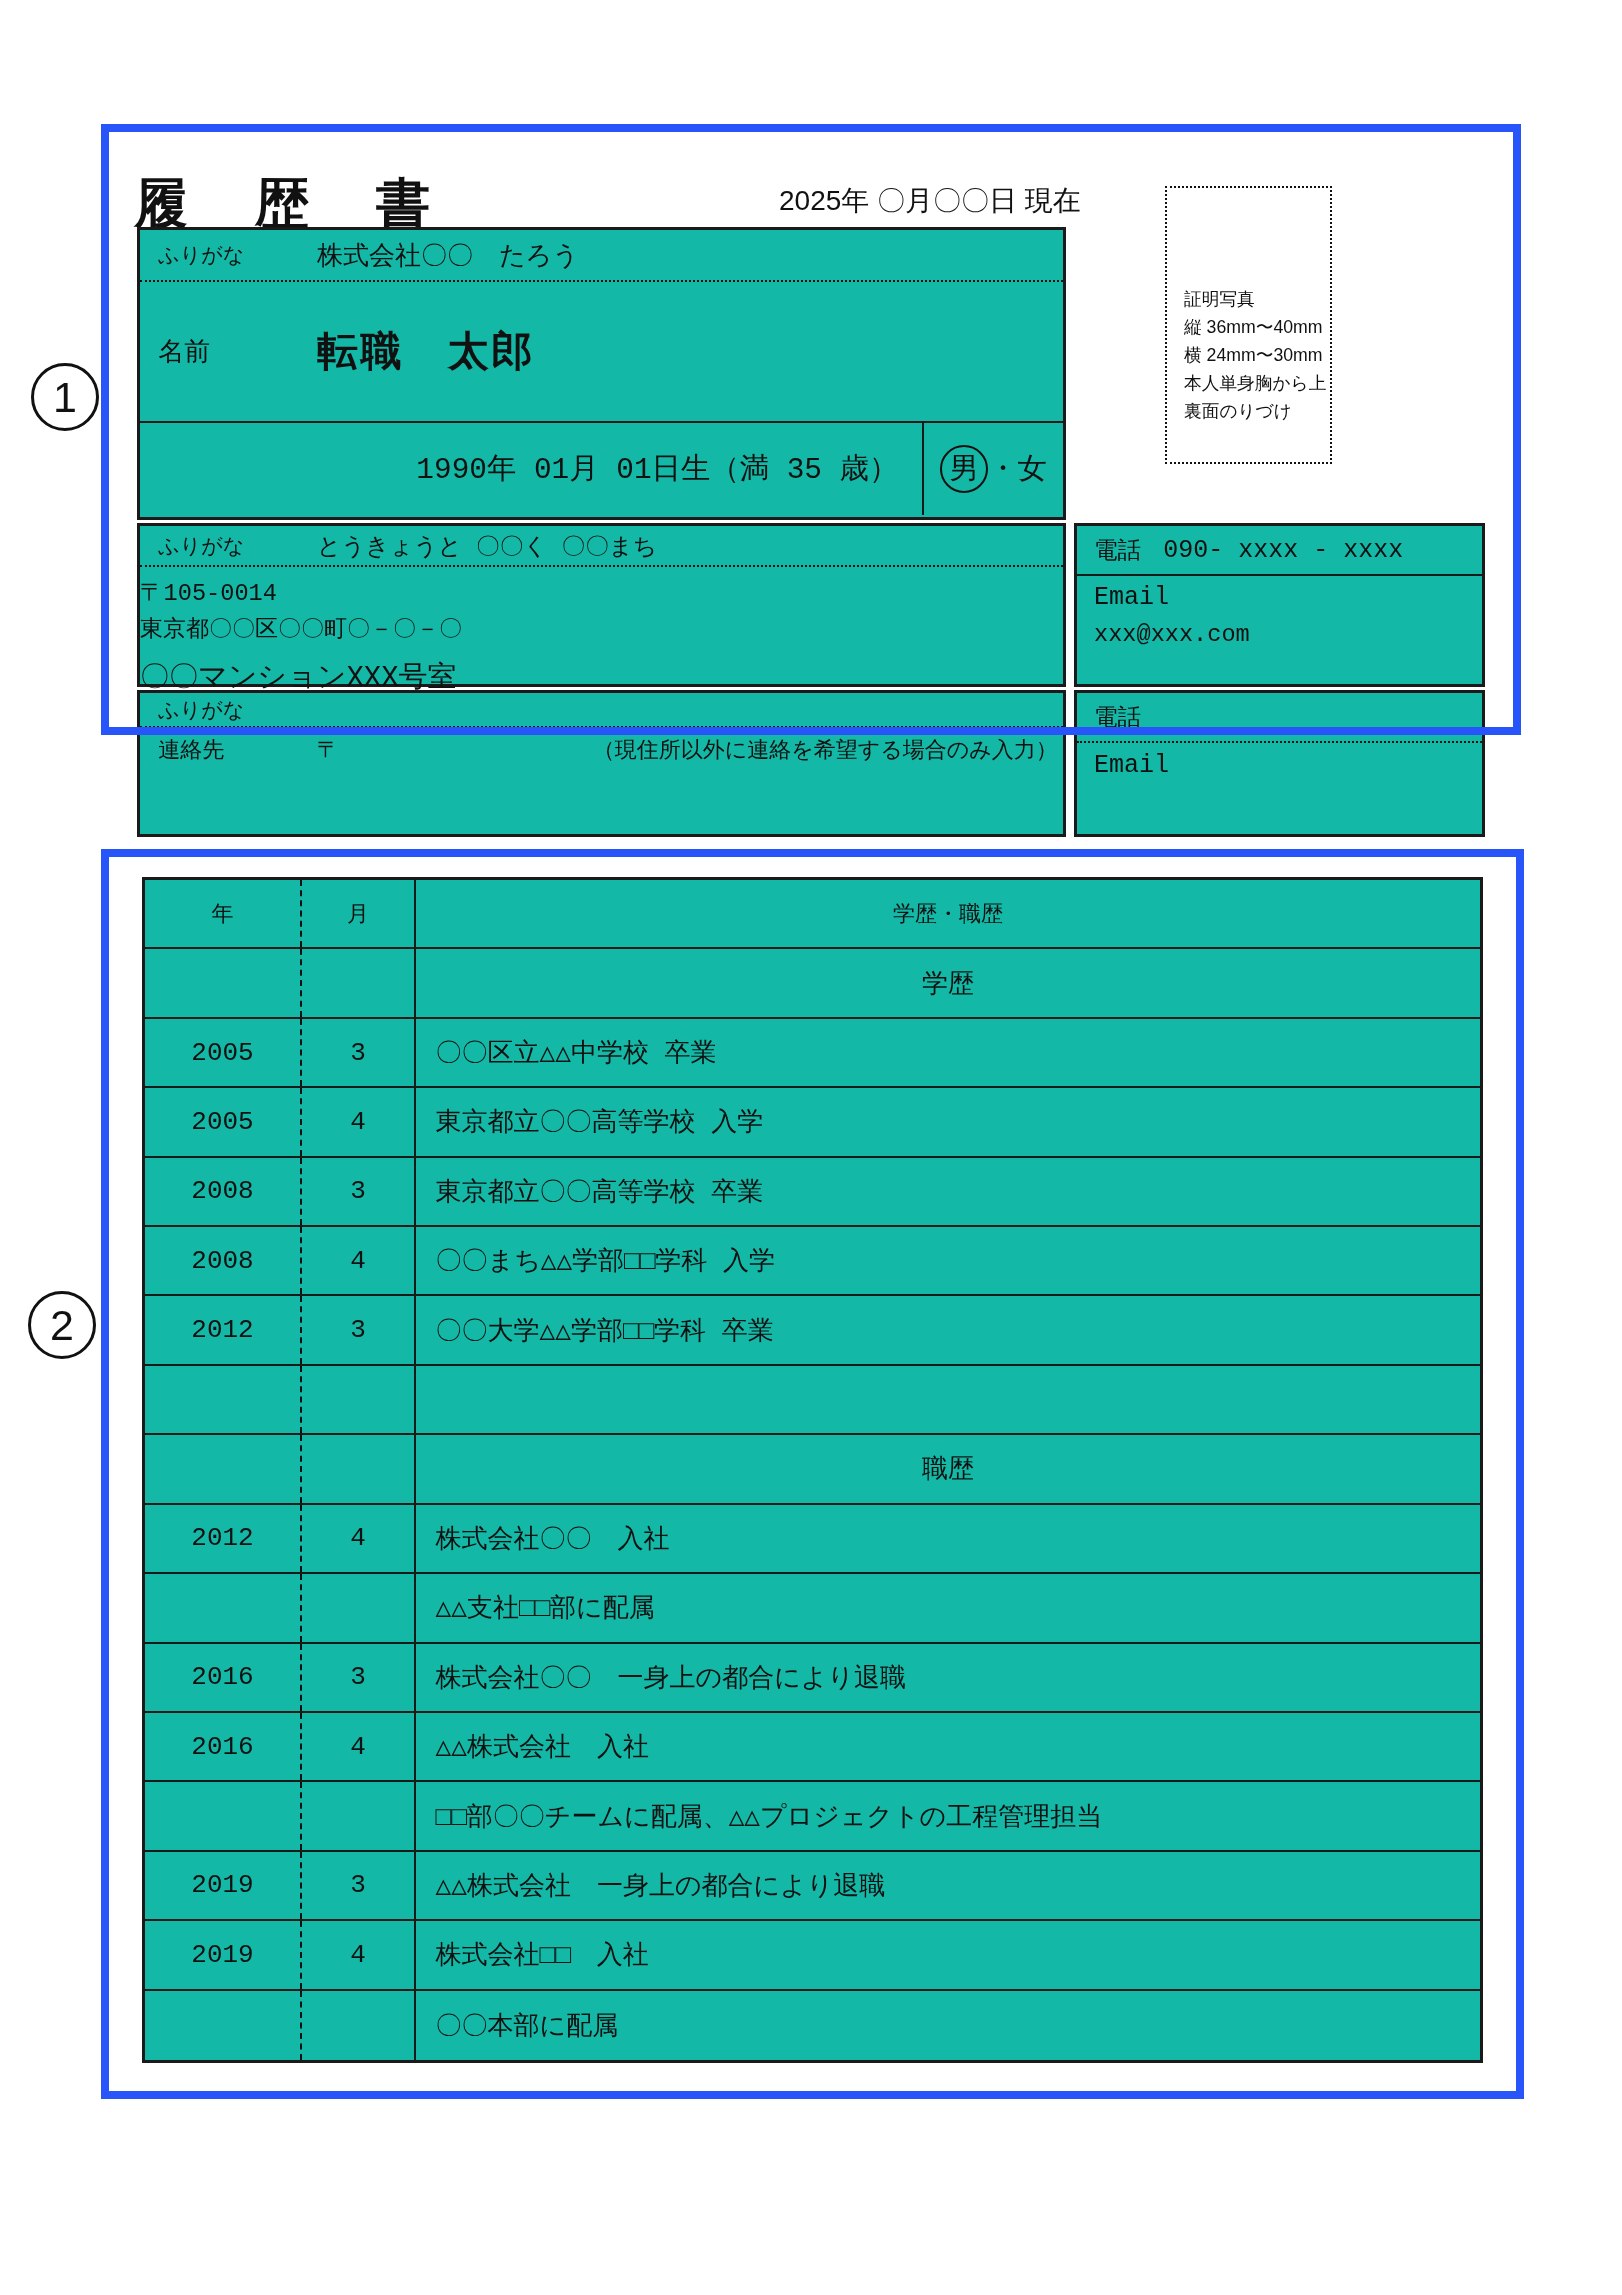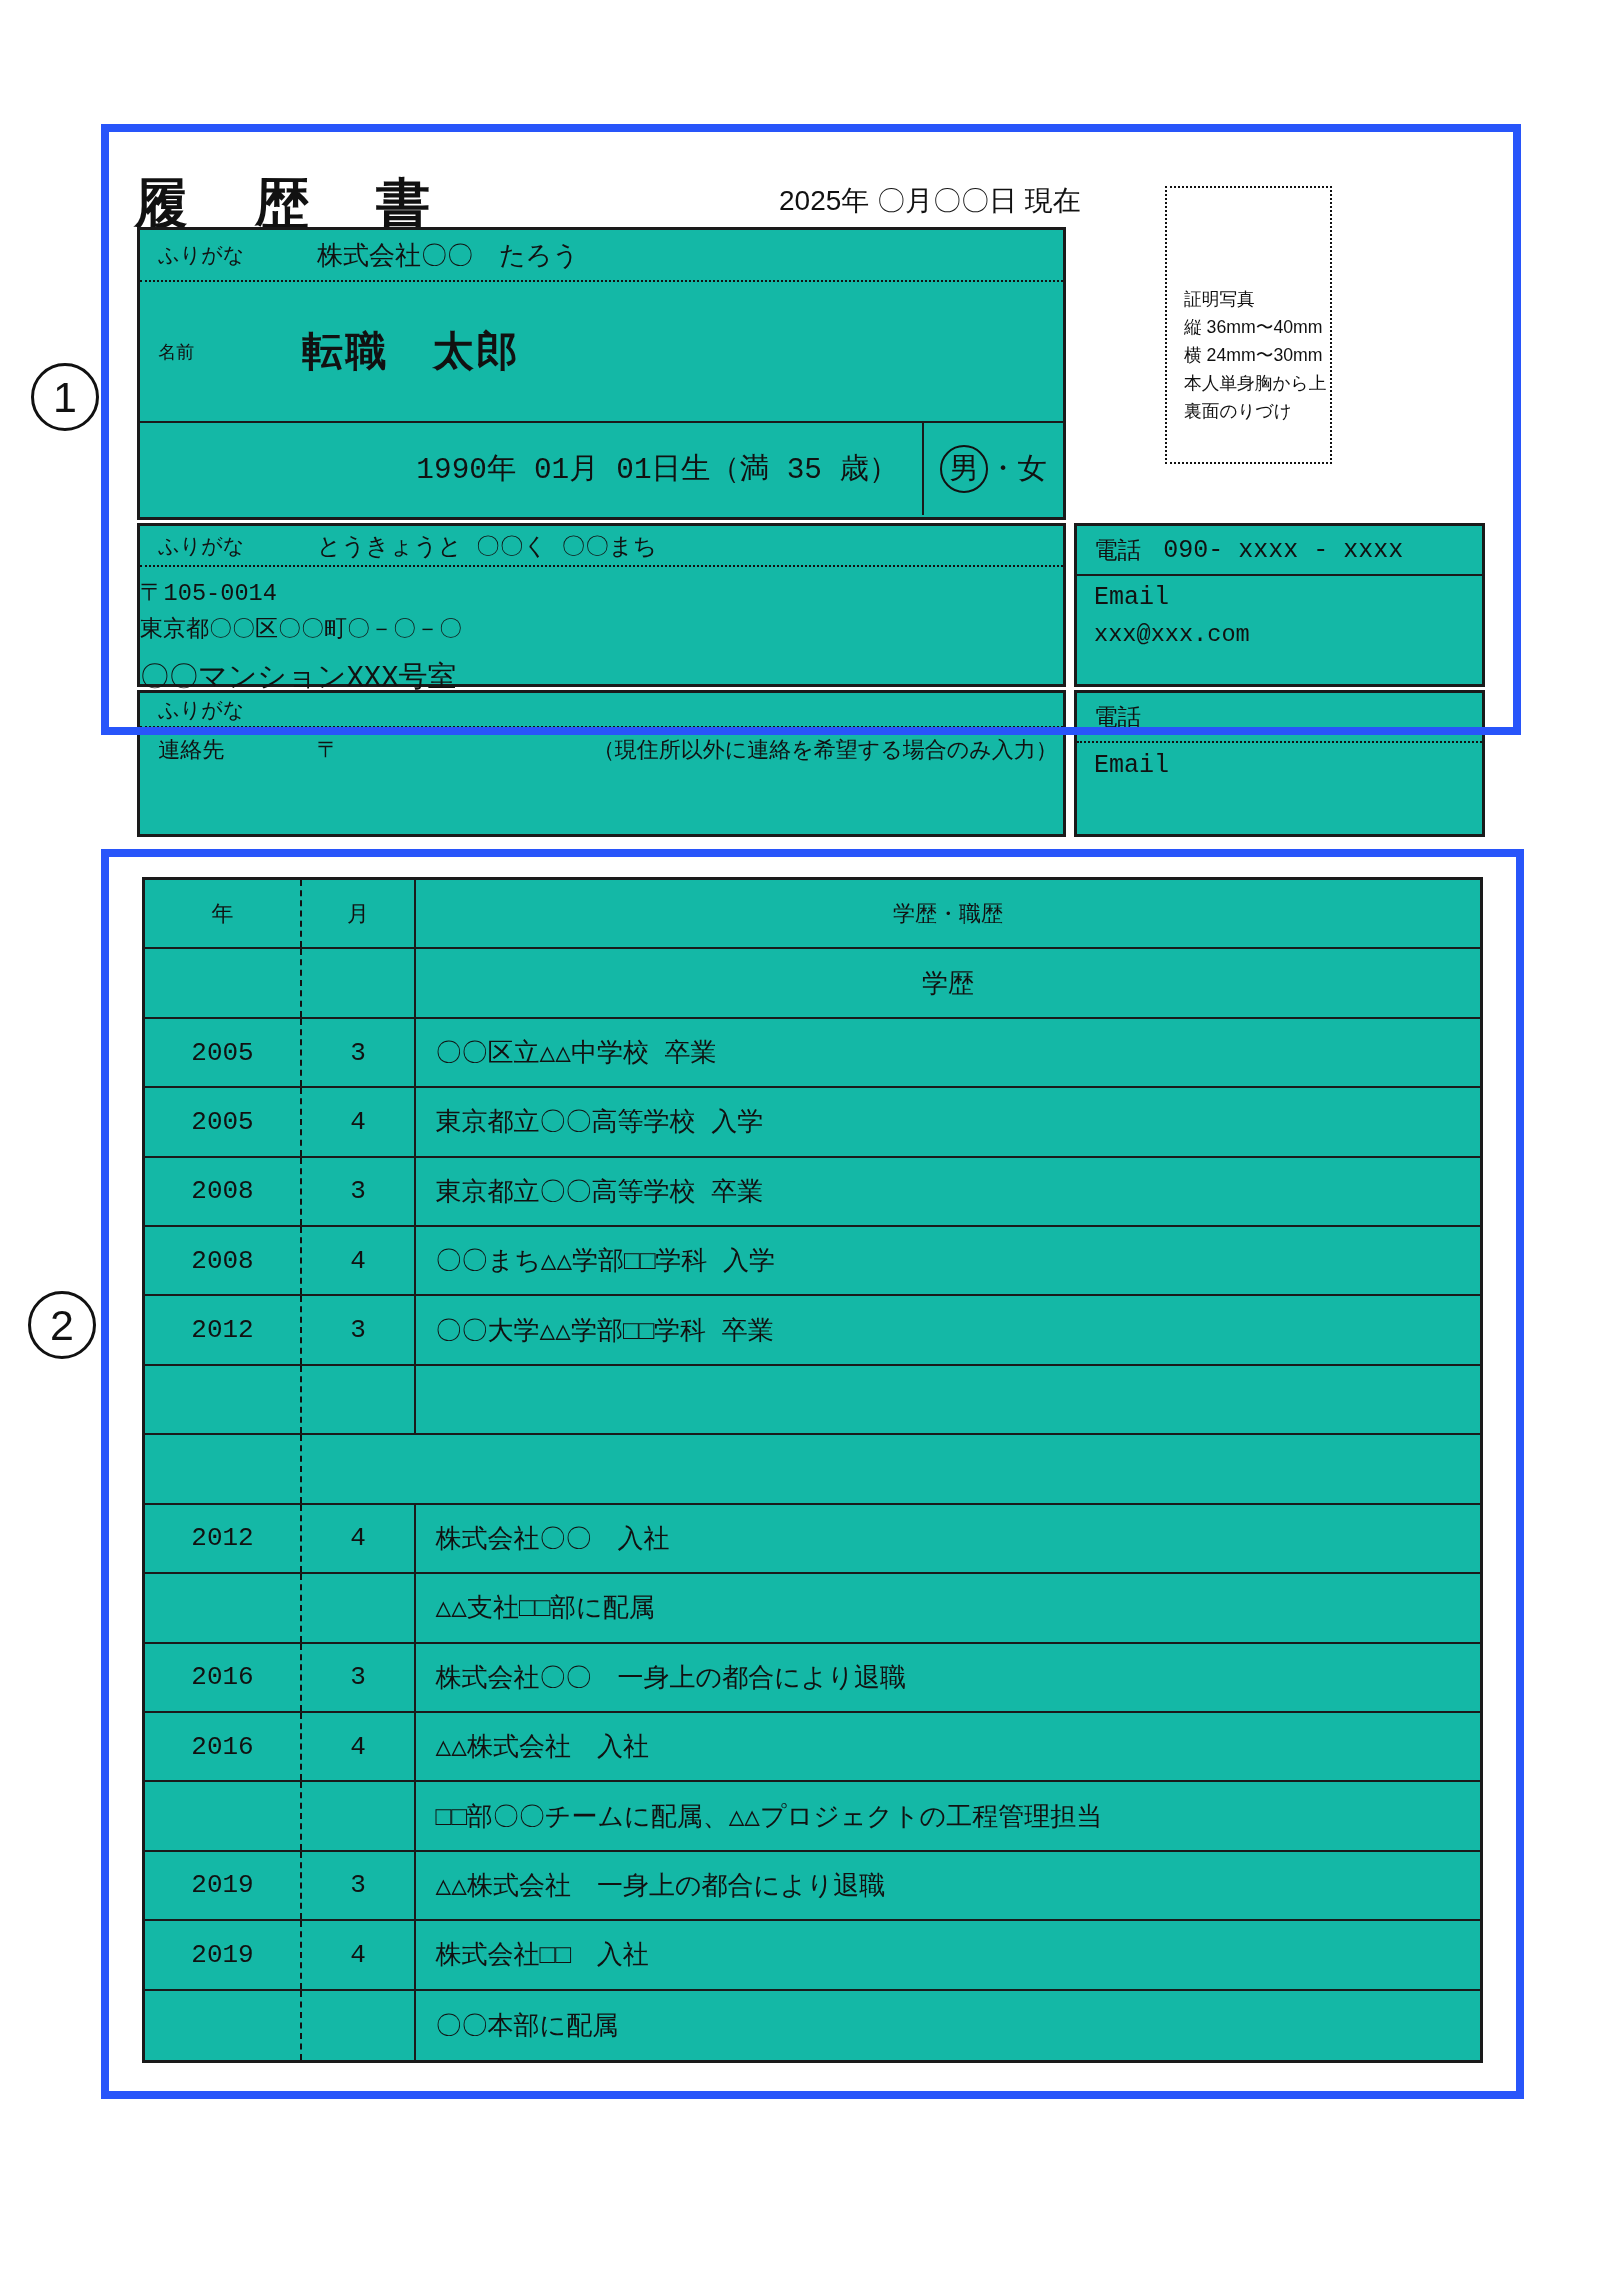--- a/index.html
+++ b/index.html
@@ -29,21 +29,21 @@
 
   
   .tbl { position: absolute; background: #14b8a6; border: 3.3px solid #1a1a1a; z-index: 2; font-family: Liberation Mono, monospace; }
 
   
   .name-table { left: 137px; top: 227px; width: 929px; height: 293px; }
   .row-furi { height: 52px; display: flex; align-items: center; border-bottom: 2px dotted var(--ink); }
   .row-furi .lbl { width: 177px; padding-left: 18.3px; font-size: 21px; }
   .row-furi .val { font-size: 26px; }
   .row-name { height: 141px; display: flex; align-items: center; border-bottom: 2.6px solid #1a1a1a; }
-  .row-name .lbl { width: 162px; padding-left: 18.3px; font-size: 18px; }
+  .row-name .lbl { width: 177px; padding-left: 18.3px; font-size: 26px; }
   .row-name .val { font-size: 41px; font-weight: bold; letter-spacing: 2.6px; }
   .row-birth { height: 92px; display: flex; }
   .birth-cell { flex: 1; display: flex; align-items: center; justify-content: flex-end; padding-right: 23.6px; font-size: 29.4px; }
   .gender-cell { width: 141px; border-left: 2px solid #1a1a1a; display: flex; align-items: center; justify-content: center; font-size: 29.4px; }
   .gender-male { display: inline-flex; width: 48px; height: 48px; border: 2px solid var(--ink); border-radius: 50%;
                  align-items: center; justify-content: center; }
 
   
   .addr-table { left: 137px; top: 523px; width: 929px; height: 164px; }
   .addr-furi { height: 41px; display: flex; align-items: center; border-bottom: 2px dotted var(--ink); }
@@ -210,20 +210,21 @@
       <div class="c">〇〇大学△△学部□□学科 卒業</div>
     </div>
     <div class="h-row">
       <div class="y"></div>
       <div class="m"></div>
       <div class="c"></div>
     </div>
     <div class="h-row">
       <div class="y"></div>
       <div class="m"></div>
+      <div class="c center">職歴</div>
     </div>
     <div class="h-row">
       <div class="y">2012</div>
       <div class="m">4</div>
       <div class="c">株式会社〇〇　入社</div>
     </div>
     <div class="h-row">
       <div class="y"></div>
       <div class="m"></div>
       <div class="c">△△支社□□部に配属</div>

